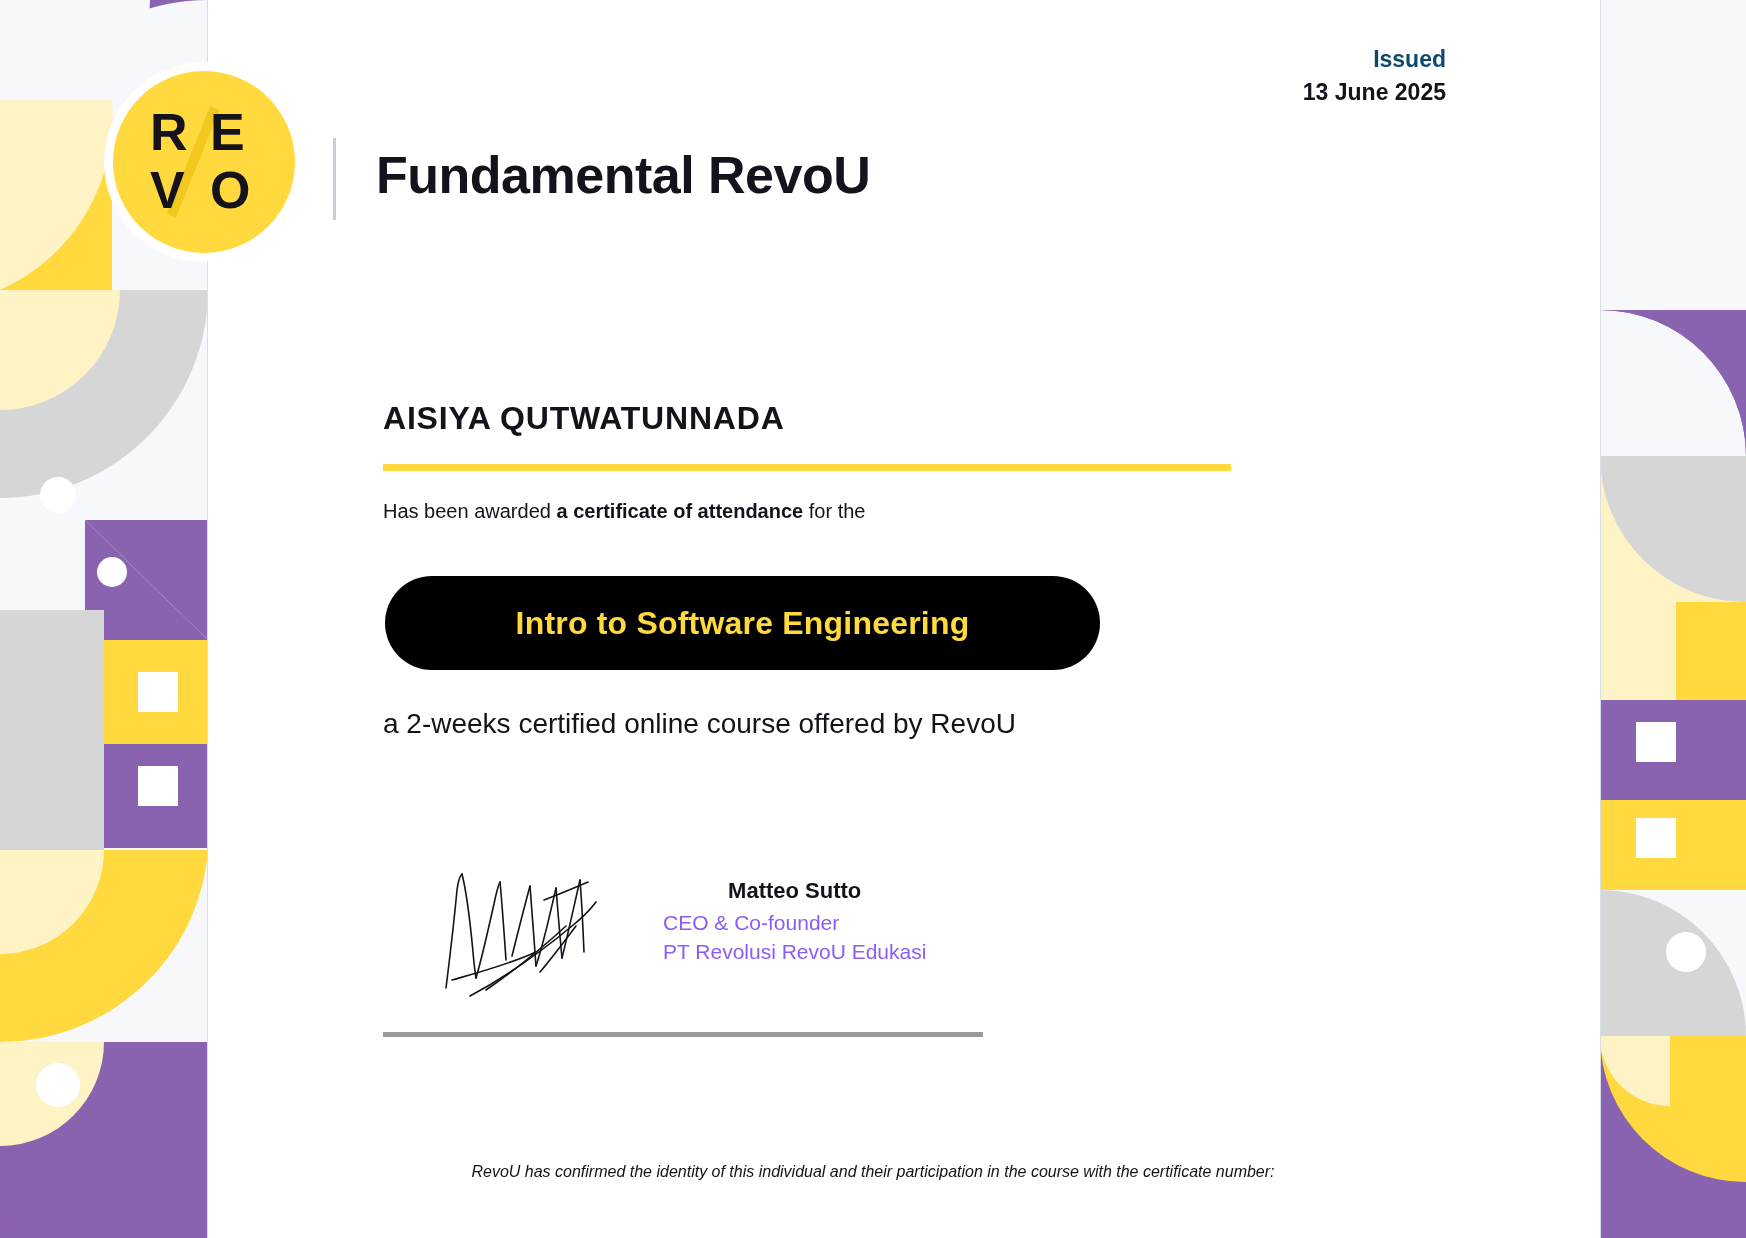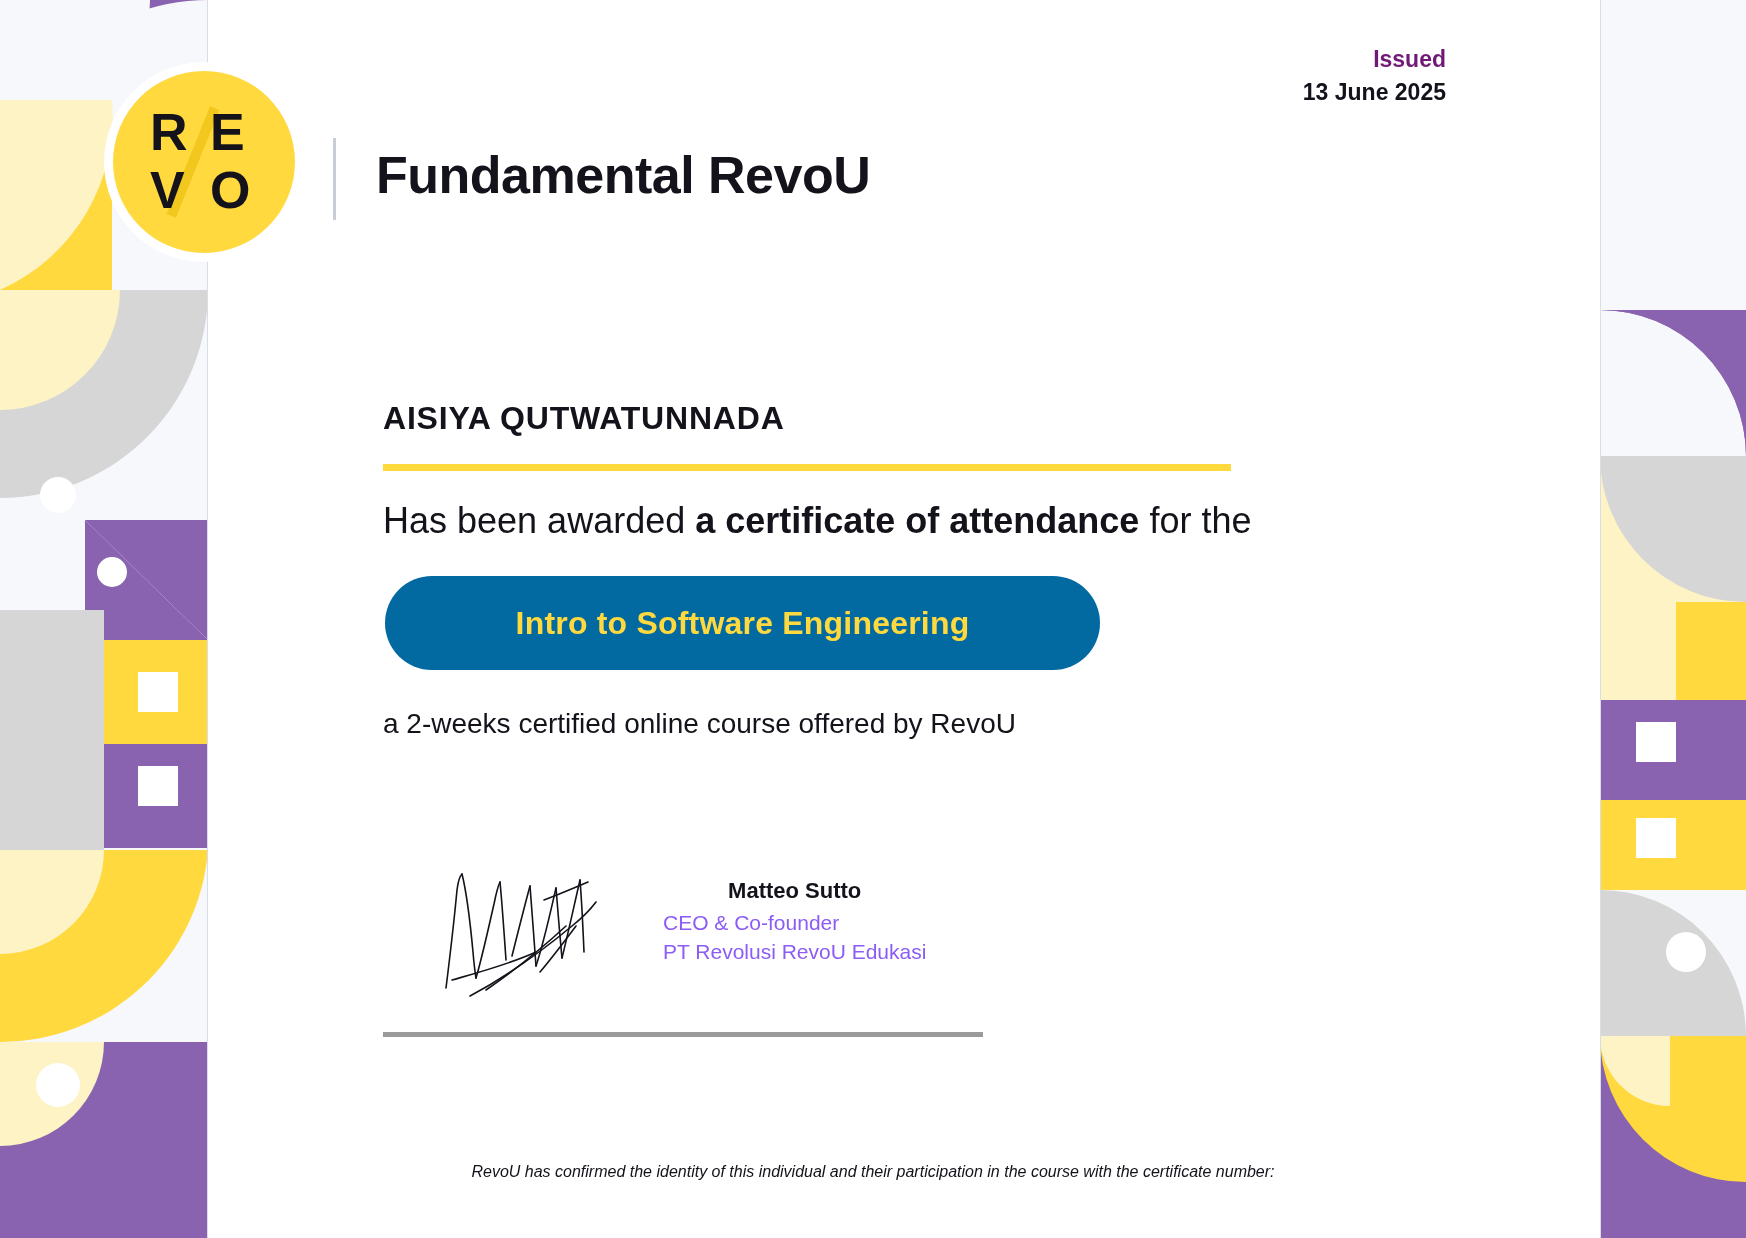--- a/index.html
+++ b/index.html
@@ -130,21 +130,21 @@
   .issued-block {
     position: absolute;
     right: 300px;
     top: 46px;
     text-align: right;
     z-index: 5;
   }
   .issued-label {
     font-size: 23px;
     font-weight: 700;
-    color: #701a75;
+    color: #0c4a6e;
     margin-bottom: 6px;
   }
   .issued-date {
     font-size: 23px;
     font-weight: 700;
     color: #14121a;
   }
 
   
   .recipient {
@@ -161,33 +161,33 @@
     left: 383px;
     top: 464px;
     width: 848px;
     height: 7px;
     background: #ffd93d;
   }
   .awarded-line {
     position: absolute;
     left: 383px;
     top: 500px;
-    font-size: 36px;
+    font-size: 20px;
     color: #14121a;
   }
   .awarded-line b { font-weight: 700; }
 
   .pill {
     position: absolute;
     left: 385px;
     top: 576px;
     width: 715px;
     height: 94px;
     border-radius: 47px;
-    background: #0369a1;
+    background: #000000;
     display: flex;
     align-items: center;
     justify-content: center;
   }
   .pill-text {
     font-size: 32px;
     font-weight: 700;
     color: #ffd93d;
     letter-spacing: 0.2px;
   }

